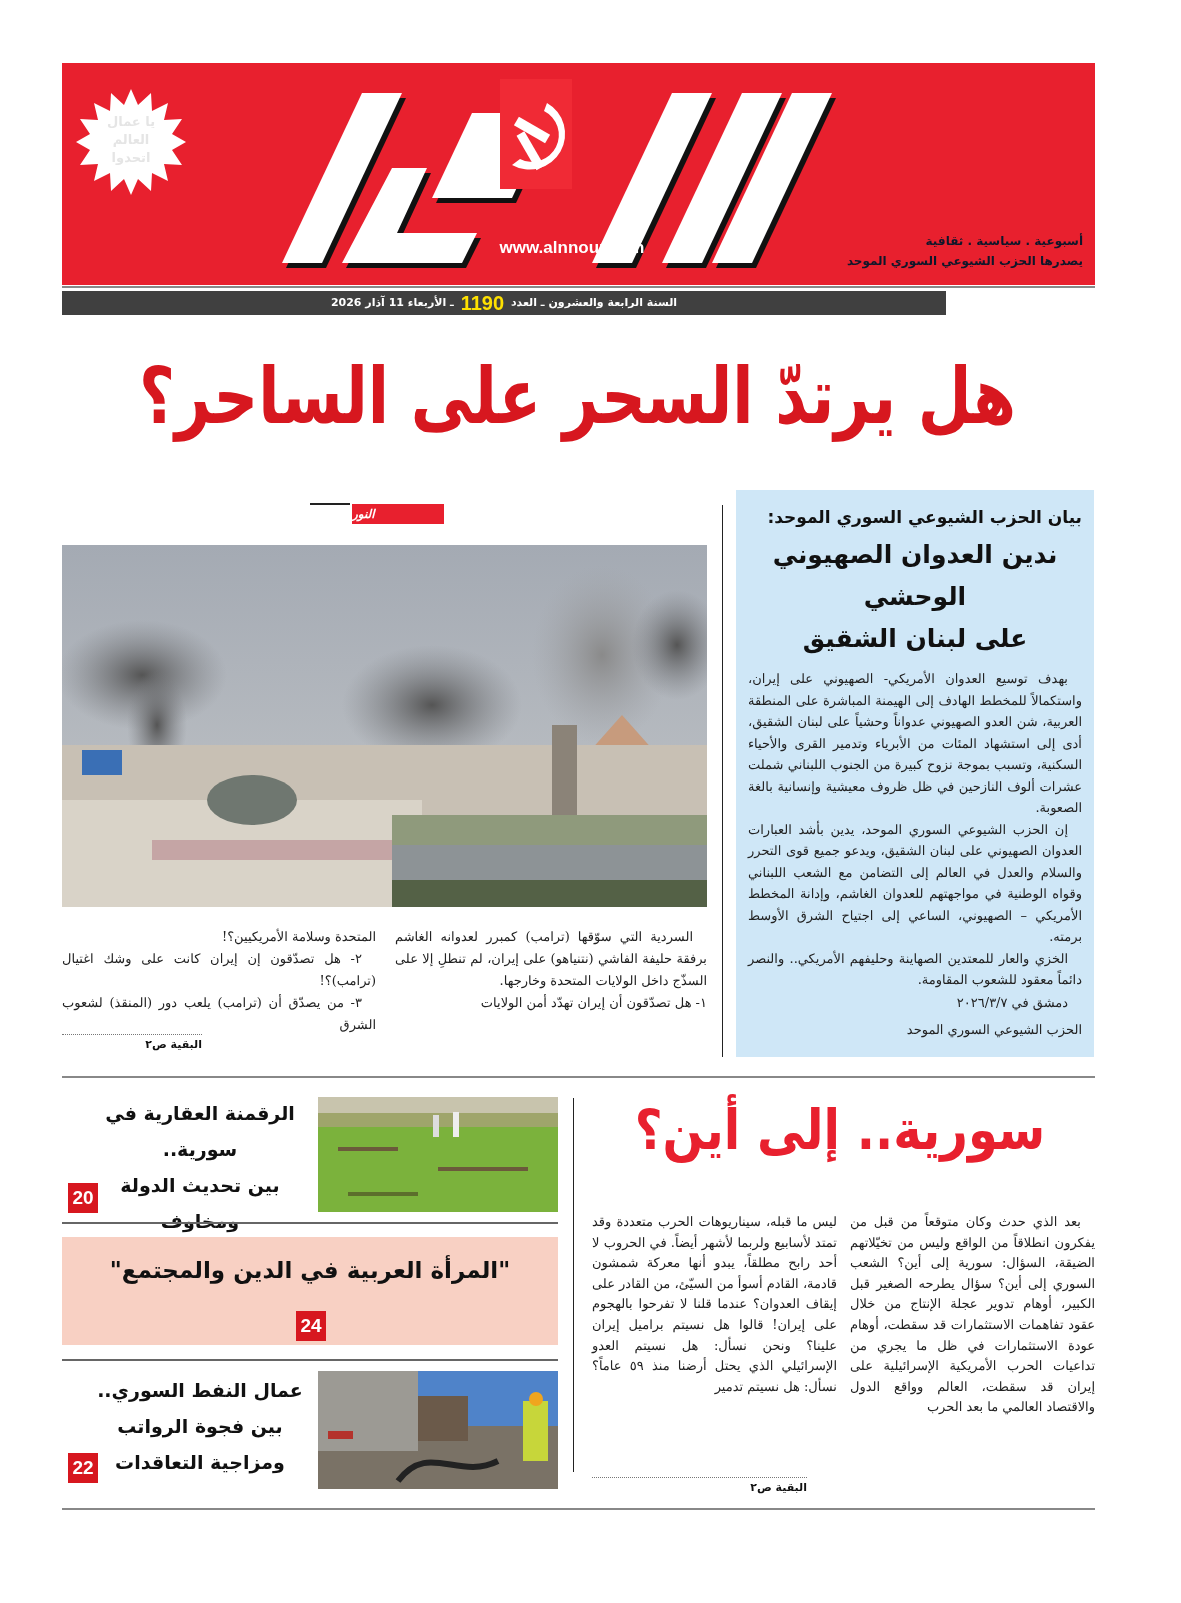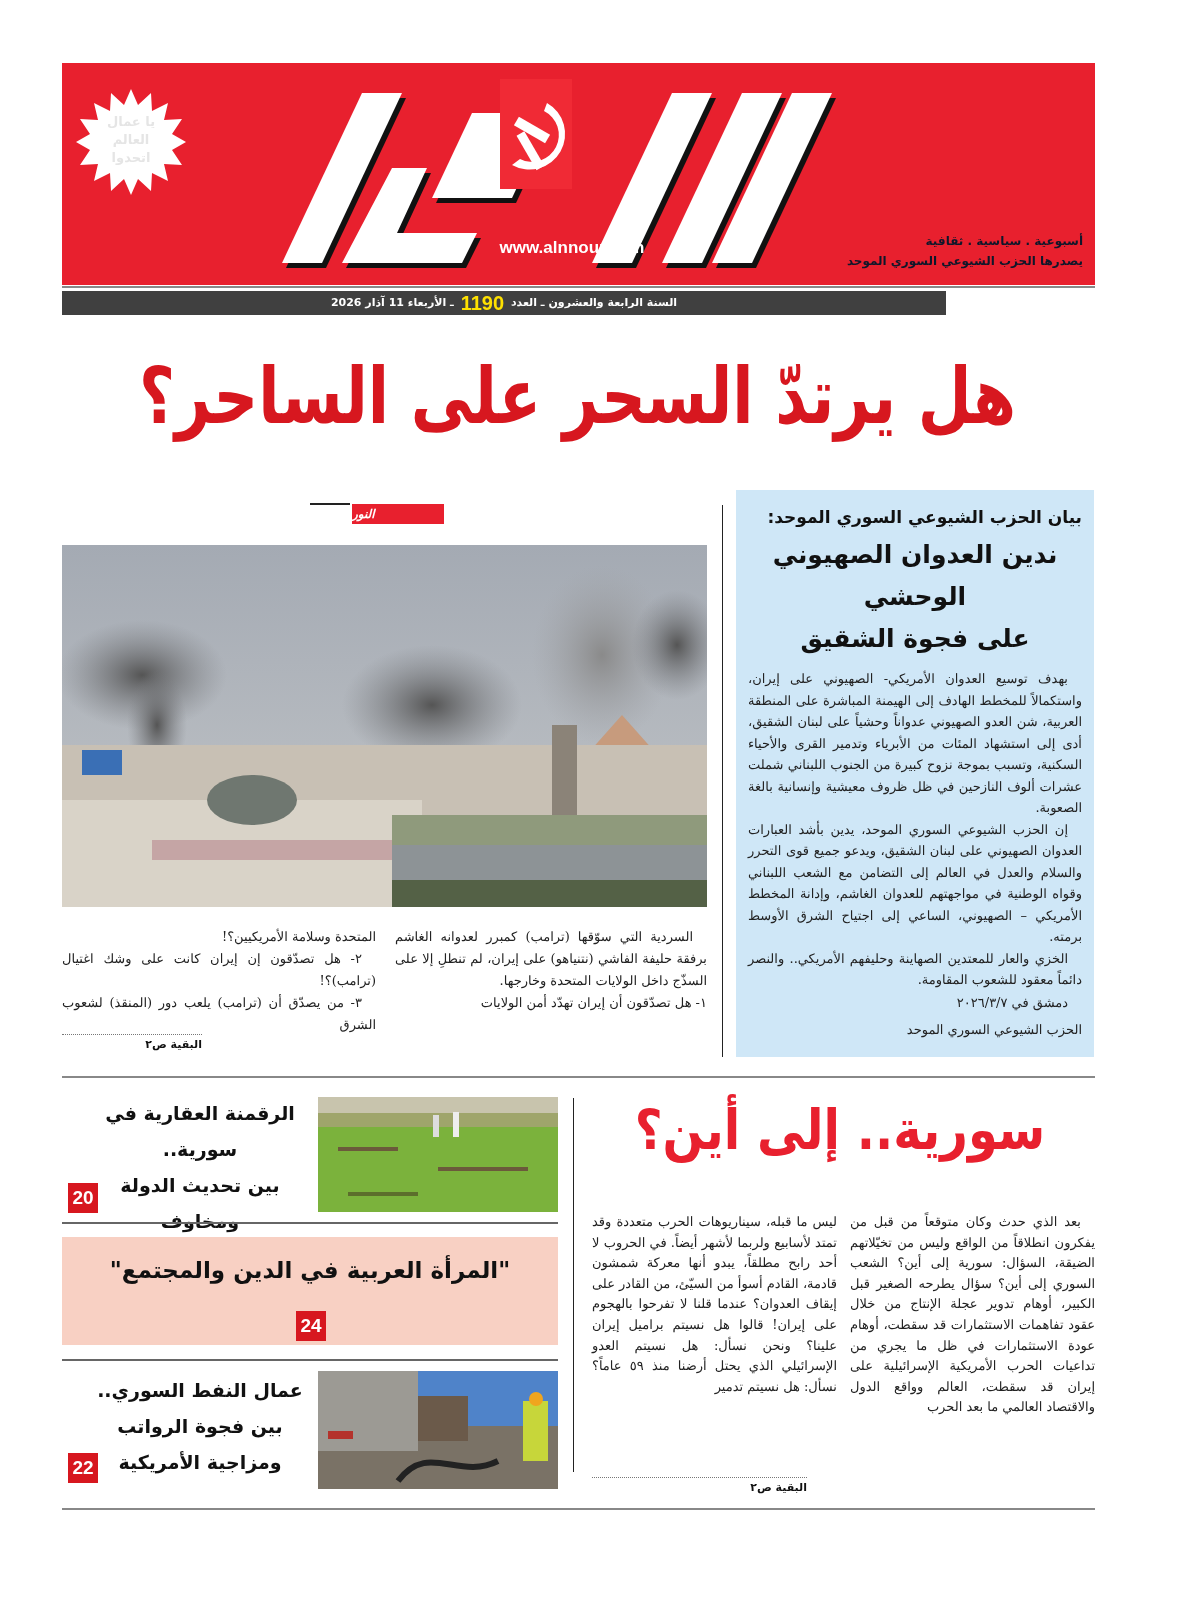--- a/index.html
+++ b/index.html
@@ -165,21 +165,21 @@
   <p style="text-indent:14px;">٢- هل تصدّقون إن إيران كانت على وشك اغتيال (ترامب)؟!</p>
   <p style="text-indent:14px;">٣- من يصدّق أن (ترامب) يلعب دور (المنقذ) لشعوب الشرق</p>
 </div>
 <div class="continued" style="left:62px;top:1034px;">البقية ص٢</div>
 
 <div class="vrule" style="left:722px;top:505px;height:552px;"></div>
 <div class="statement">
   <div class="kicker">بيان الحزب الشيوعي السوري الموحد:</div>
   <div class="title">
     <div>ندين العدوان الصهيوني الوحشي</div>
-    <div>على فجوة الشقيق</div>
+    <div>على لبنان الشقيق</div>
   </div>
   <div class="body">
     <p>بهدف توسيع العدوان الأمريكي- الصهيوني على إيران، واستكمالاً للمخطط الهادف إلى الهيمنة المباشرة على المنطقة العربية، شن العدو الصهيوني عدواناً وحشياً على لبنان الشقيق، أدى إلى استشهاد المئات من الأبرياء وتدمير القرى والأحياء السكنية، وتسبب بموجة نزوح كبيرة من الجنوب اللبناني شملت عشرات ألوف النازحين في ظل ظروف معيشية وإنسانية بالغة الصعوبة.</p>
     <p>إن الحزب الشيوعي السوري الموحد، يدين بأشد العبارات العدوان الصهيوني على لبنان الشقيق، ويدعو جميع قوى التحرر والسلام والعدل في العالم إلى التضامن مع الشعب اللبناني وقواه الوطنية في مواجهتهم للعدوان الغاشم، وإدانة المخطط الأمريكي – الصهيوني، الساعي إلى اجتياح الشرق الأوسط برمته.</p>
     <p>الخزي والعار للمعتدين الصهاينة وحليفهم الأمريكي.. والنصر دائماً معقود للشعوب المقاومة.</p>
     <div class="place">دمشق في ٢٠٢٦/٣/٧</div>
     <div class="sign">الحزب الشيوعي السوري الموحد</div>
   </div>
 </div>
 
@@ -225,17 +225,17 @@
     <rect x="100" y="25" width="50" height="45" fill="#6b5a4a"></rect>
     <rect x="10" y="60" width="25" height="8" fill="#b4332c"></rect>
     <rect x="205" y="30" width="25" height="60" fill="#c7d63a"></rect>
     <circle cx="218" cy="28" r="7" fill="#f0a51e"></circle>
     <path d="M80,110 C110,70 140,110 180,90" stroke="#222" stroke-width="6" fill="none"></path>
   </svg>
 </div>
 <div class="teaser-title" style="left:90px;top:1372px;width:220px;">
   <div>عمال النفط السوري..</div>
   <div>بين فجوة الرواتب</div>
-  <div>ومزاجية الأمريكية</div>
+  <div>ومزاجية التعاقدات</div>
 </div>
 <div class="page-badge" style="left:68px;top:1453px;">22</div>
 
 <div class="hr-section" style="top:1508px;"></div>
 
 </body></html>

